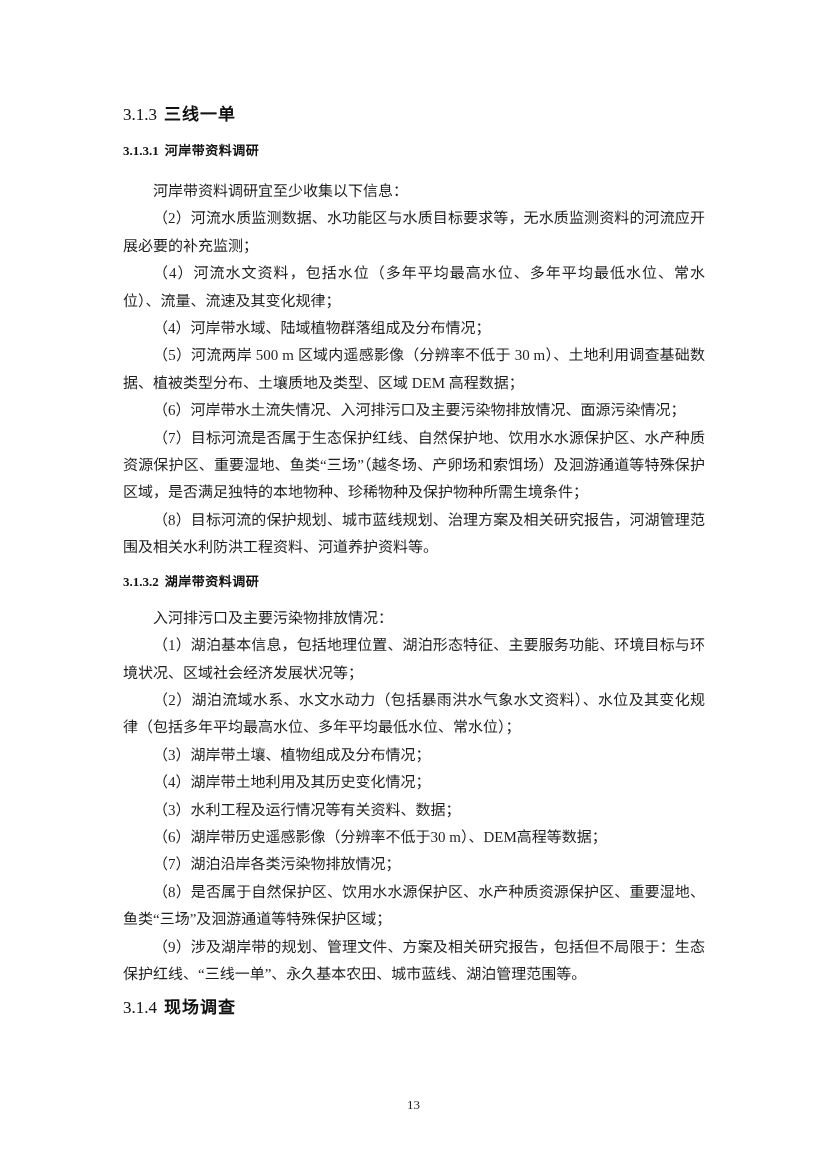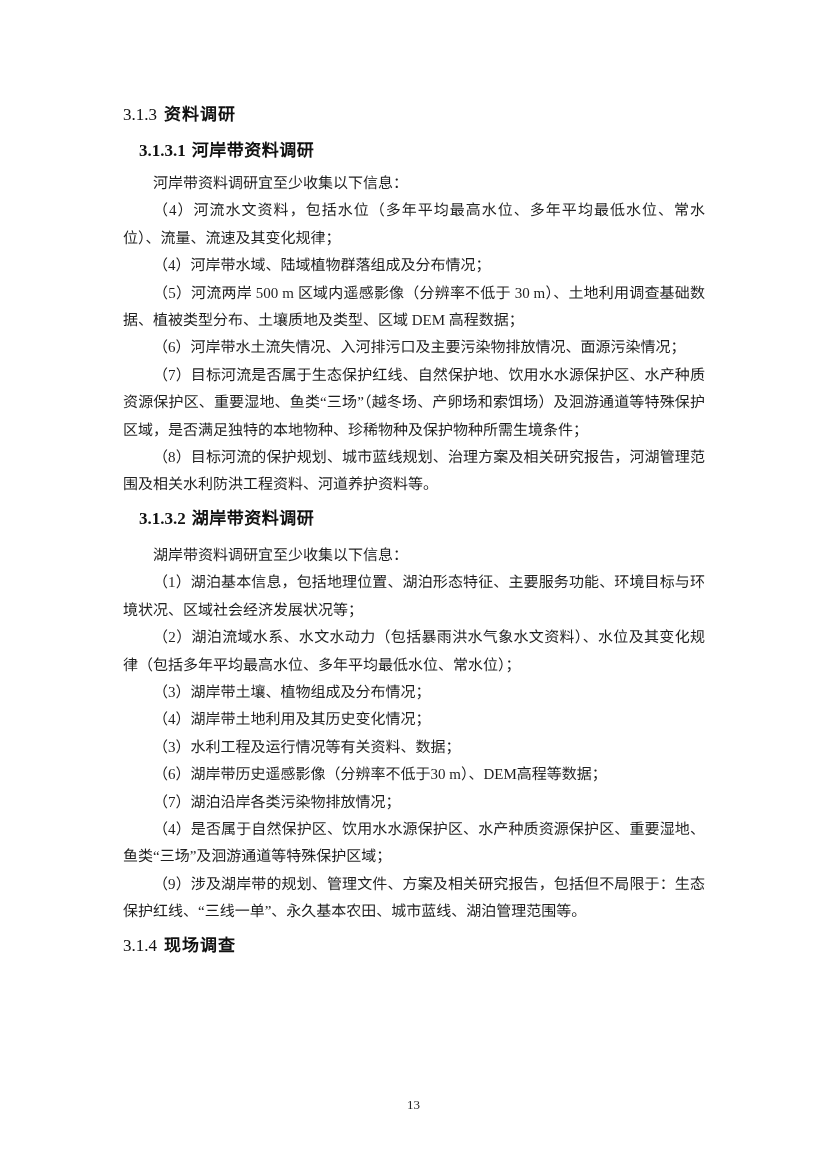--- a/index.html
+++ b/index.html
@@ -34,22 +34,22 @@
     font-weight: 400;
     margin-right: 7px;
   }
   .h2 .htitle {
     font-family: "Liberation Sans", "DejaVu Sans", sans-serif;
     font-weight: 700;
     letter-spacing: 1px;
   }
   
   .h3 {
-    margin: 13px 0 0 16px;
-    font-size: 17px;
+    margin: 13px 0 0 0;
+    font-size: 13px;
     line-height: 22px;
     font-weight: 700;
     color: #111111;
   }
   .h3 .hnum {
     font-family: "Liberation Serif", "DejaVu Serif", serif;
     font-weight: 700;
     margin-right: 6px;
   }
   .h3 .htitle {
@@ -61,61 +61,62 @@
   .h2-last { margin-top: 8px; }
   p.body {
     margin: 0;
     font-size: 15px;
     line-height: 27.4px;
     text-align: justify;
     text-indent: 2em;
     color: #1f1f1f;
   }
   p.body.first-of-section { margin-top: 12px; }
-  p.body.first-after-h3 { margin-top: 8px; }
+  p.body.first-after-h3 { margin-top: 16px; }
   .footer-pagenum {
     position: absolute;
     left: 0;
     right: 0;
     top: 1097px;
     text-align: center;
     font-size: 13px;
     color: #1f1f1f;
     font-family: "Liberation Serif", "DejaVu Serif", serif;
   }
 </style>
 </head>
 <body>
 
 <div class="page">
   <div class="content">
 
-    <h2 class="h2"><span class="hnum">3.1.3</span><span class="htitle">资料调研</span></h2>
+    <h2 class="h2"><span class="hnum">3.1.3</span><span class="htitle">三线一单</span></h2>
 
     <h3 class="h3"><span class="hnum">3.1.3.1</span><span class="htitle">河岸带资料调研</span></h3>
 
     <p class="body first-after-h3">河岸带资料调研宜至少收集以下信息：</p>
+    <p class="body">（2）河流水质监测数据、水功能区与水质目标要求等，无水质监测资料的河流应开展必要的补充监测；</p>
     <p class="body">（4）河流水文资料，包括水位（多年平均最高水位、多年平均最低水位、常水位）、流量、流速及其变化规律；</p>
     <p class="body">（4）河岸带水域、陆域植物群落组成及分布情况；</p>
     <p class="body">（5）河流两岸 500 m 区域内遥感影像（分辨率不低于 30 m）、土地利用调查基础数据、植被类型分布、土壤质地及类型、区域 DEM 高程数据；</p>
     <p class="body">（6）河岸带水土流失情况、入河排污口及主要污染物排放情况、面源污染情况；</p>
     <p class="body">（7）目标河流是否属于生态保护红线、自然保护地、饮用水水源保护区、水产种质资源保护区、重要湿地、鱼类“三场”（越冬场、产卵场和索饵场）及洄游通道等特殊保护区域，是否满足独特的本地物种、珍稀物种及保护物种所需生境条件；</p>
     <p class="body">（8）目标河流的保护规划、城市蓝线规划、治理方案及相关研究报告，河湖管理范围及相关水利防洪工程资料、河道养护资料等。</p>
 
     <h3 class="h3 h3-second"><span class="hnum">3.1.3.2</span><span class="htitle">湖岸带资料调研</span></h3>
 
-    <p class="body first-of-section">湖岸带资料调研宜至少收集以下信息：</p>
+    <p class="body first-of-section">入河排污口及主要污染物排放情况：</p>
     <p class="body">（1）湖泊基本信息，包括地理位置、湖泊形态特征、主要服务功能、环境目标与环境状况、区域社会经济发展状况等；</p>
     <p class="body">（2）湖泊流域水系、水文水动力（包括暴雨洪水气象水文资料）、水位及其变化规律（包括多年平均最高水位、多年平均最低水位、常水位）；</p>
     <p class="body">（3）湖岸带土壤、植物组成及分布情况；</p>
     <p class="body">（4）湖岸带土地利用及其历史变化情况；</p>
     <p class="body">（3）水利工程及运行情况等有关资料、数据；</p>
     <p class="body">（6）湖岸带历史遥感影像（分辨率不低于30 m）、DEM高程等数据；</p>
     <p class="body">（7）湖泊沿岸各类污染物排放情况；</p>
-    <p class="body">（4）是否属于自然保护区、饮用水水源保护区、水产种质资源保护区、重要湿地、鱼类“三场”及洄游通道等特殊保护区域；</p>
+    <p class="body">（8）是否属于自然保护区、饮用水水源保护区、水产种质资源保护区、重要湿地、鱼类“三场”及洄游通道等特殊保护区域；</p>
     <p class="body">（9）涉及湖岸带的规划、管理文件、方案及相关研究报告，包括但不局限于：生态保护红线、“三线一单”、永久基本农田、城市蓝线、湖泊管理范围等。</p>
 
     <h2 class="h2 h2-last"><span class="hnum">3.1.4</span><span class="htitle">现场调查</span></h2>
 
   </div>
 
   <div class="footer-pagenum">13</div>
 </div>
 
 </body></html>

